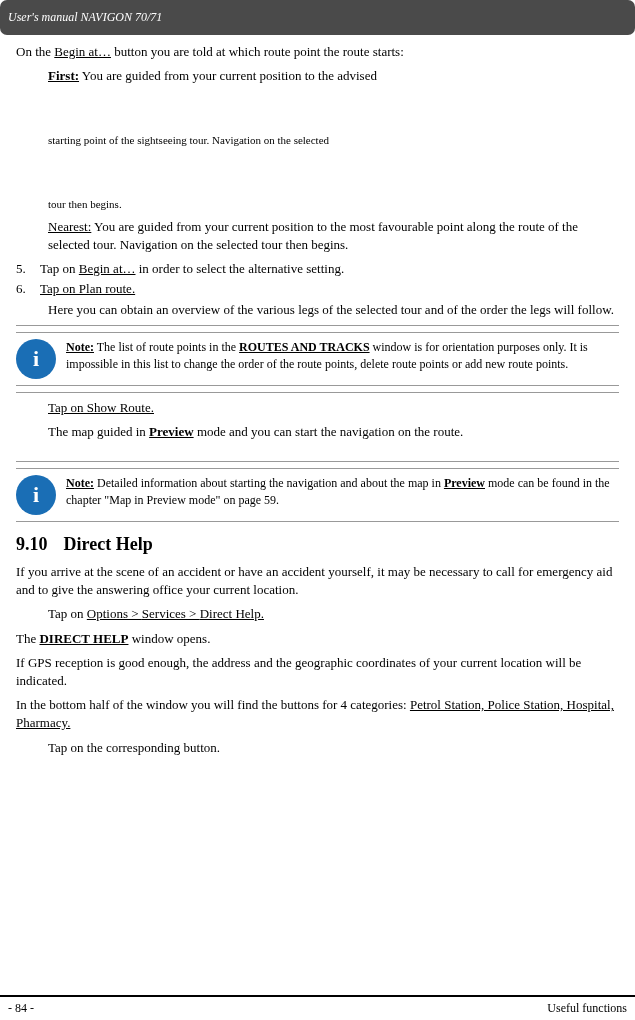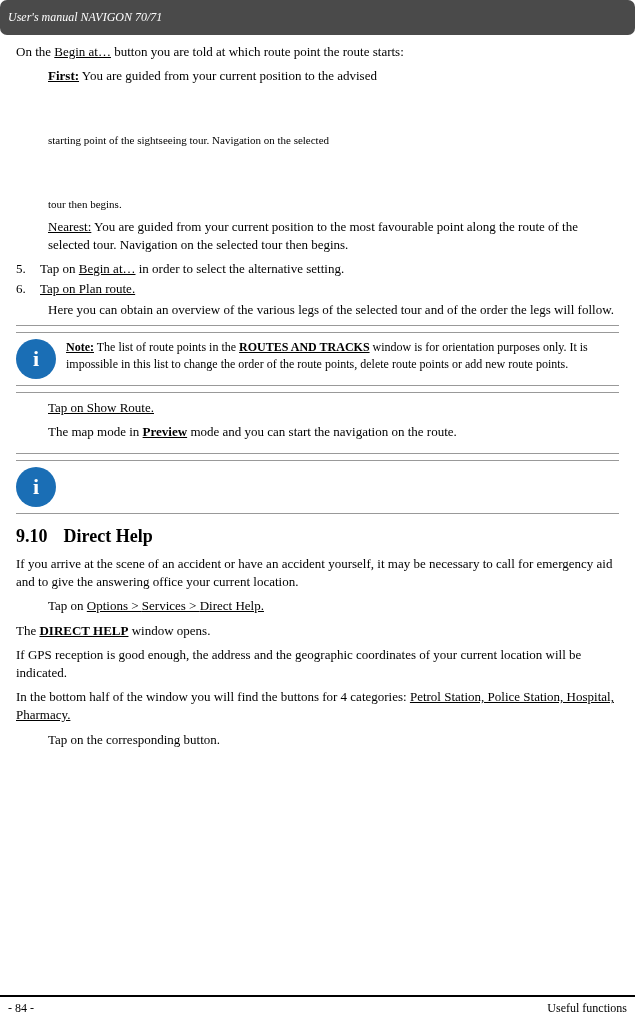--- a/index.html
+++ b/index.html
@@ -58,21 +58,21 @@
       color: white;
       font-size: 22px;
       font-weight: bold;
       font-family: serif;
     }
     .note-text { flex: 1; font-size: 12px; line-height: 1.4; }
     
     .show-route-section {
       border-top: 1px solid #999;
       border-bottom: 1px solid #999;
-      padding: 6px 0 6px 0;
+      padding: 6px 0 14px 0;
       margin: 4px 0;
     }
     
     .section-heading {
       font-size: 18px;
       font-weight: bold;
       margin: 12px 0 8px 0;
       display: flex;
       align-items: flex-end;
       gap: 16px;
@@ -174,27 +174,30 @@
       <span class="bold">Note:</span><span> The list of route points in the </span><span class="small-caps bold">ROUTES AND TRACKS</span><span> window is for orientation purposes only. It is impossible in this list to change the order of the route points, delete route points or add new route points.</span>
     </div>
   </div>
 
   <div class="show-route-section">
     <div class="tap-indent">
       <p><span class="underline">Tap on Show Route.</span></p>
     </div>
     <div class="indent">
       <p>
-        <span>The map mode in </span><span class="bold">Preview</span><span> mode and you can start the navigation on the route.</span>
+        <span>The map guided in </span><span class="bold">Preview</span><span> mode and you can start the navigation on the route.</span>
       </p>
     </div>
   </div>
 
   <div class="note-box">
     <div class="note-icon">i</div>
+    <div class="note-text">
+      <span class="bold">Note:</span><span> Detailed information about starting the navigation and about the map in </span><span class="bold">Preview</span><span> mode can be found in the chapter "Map in Preview mode" on page 59.</span>
+    </div>
   </div>
 
   <div class="section-heading">
     <span class="section-number">9.10</span>
     <span>Direct Help</span>
   </div>
 
   <p>If you arrive at the scene of an accident or have an accident yourself, it may be necessary to call for emergency aid and to give the answering office your current location.</p>
 
   <div class="tap-indent">

